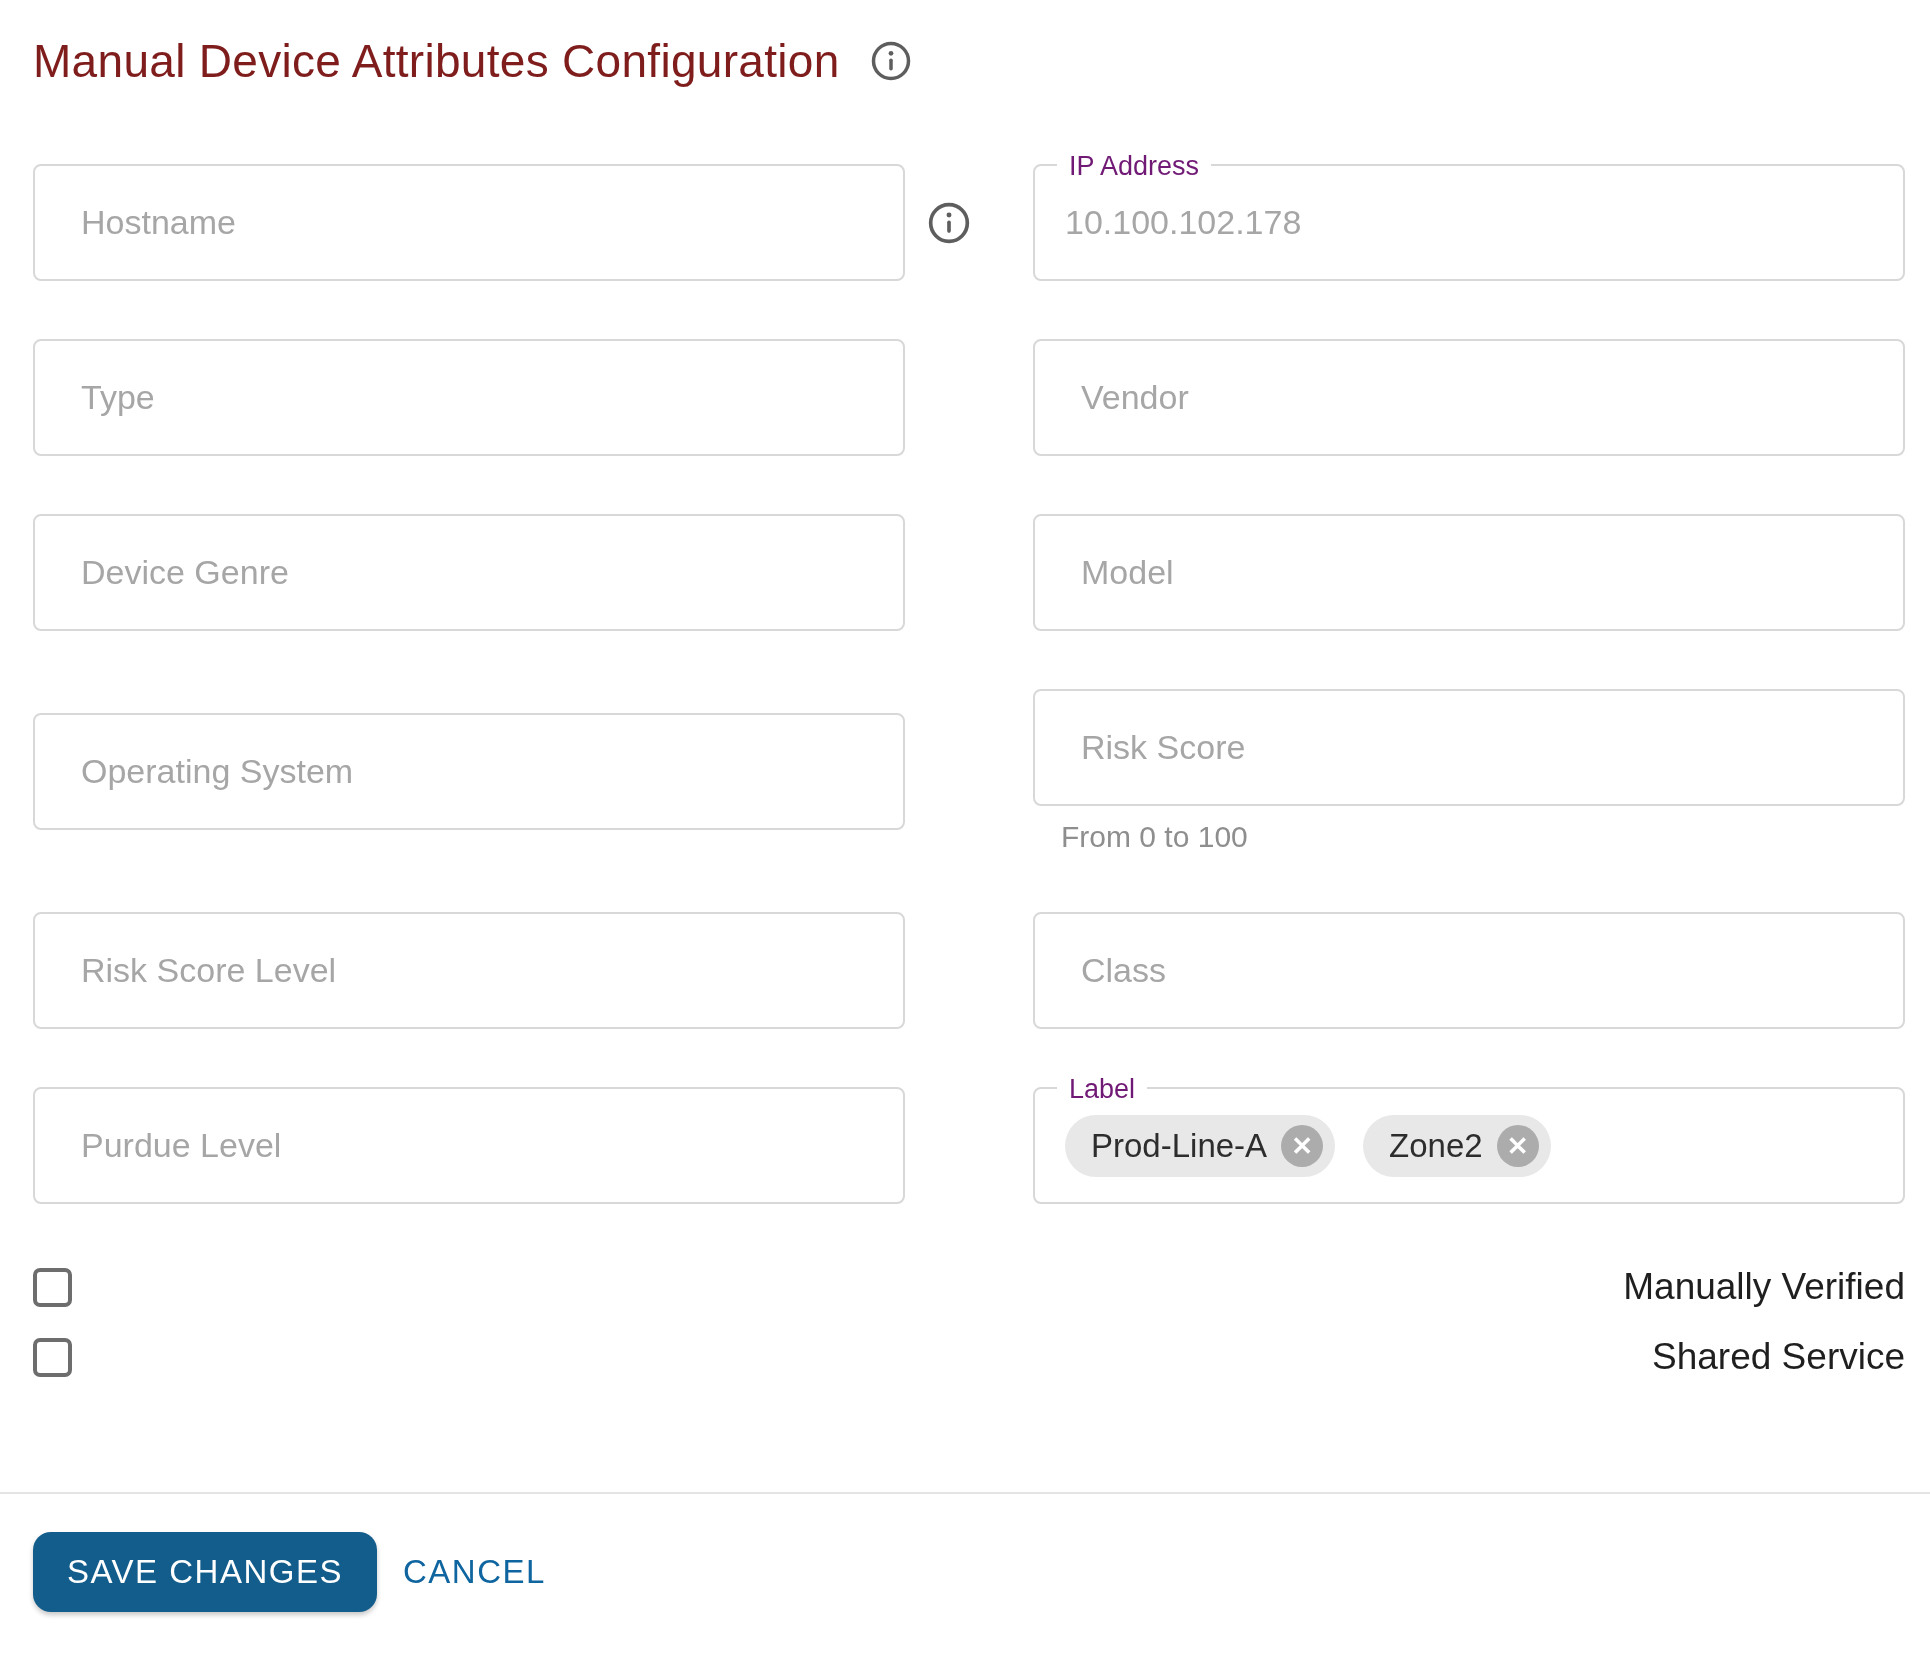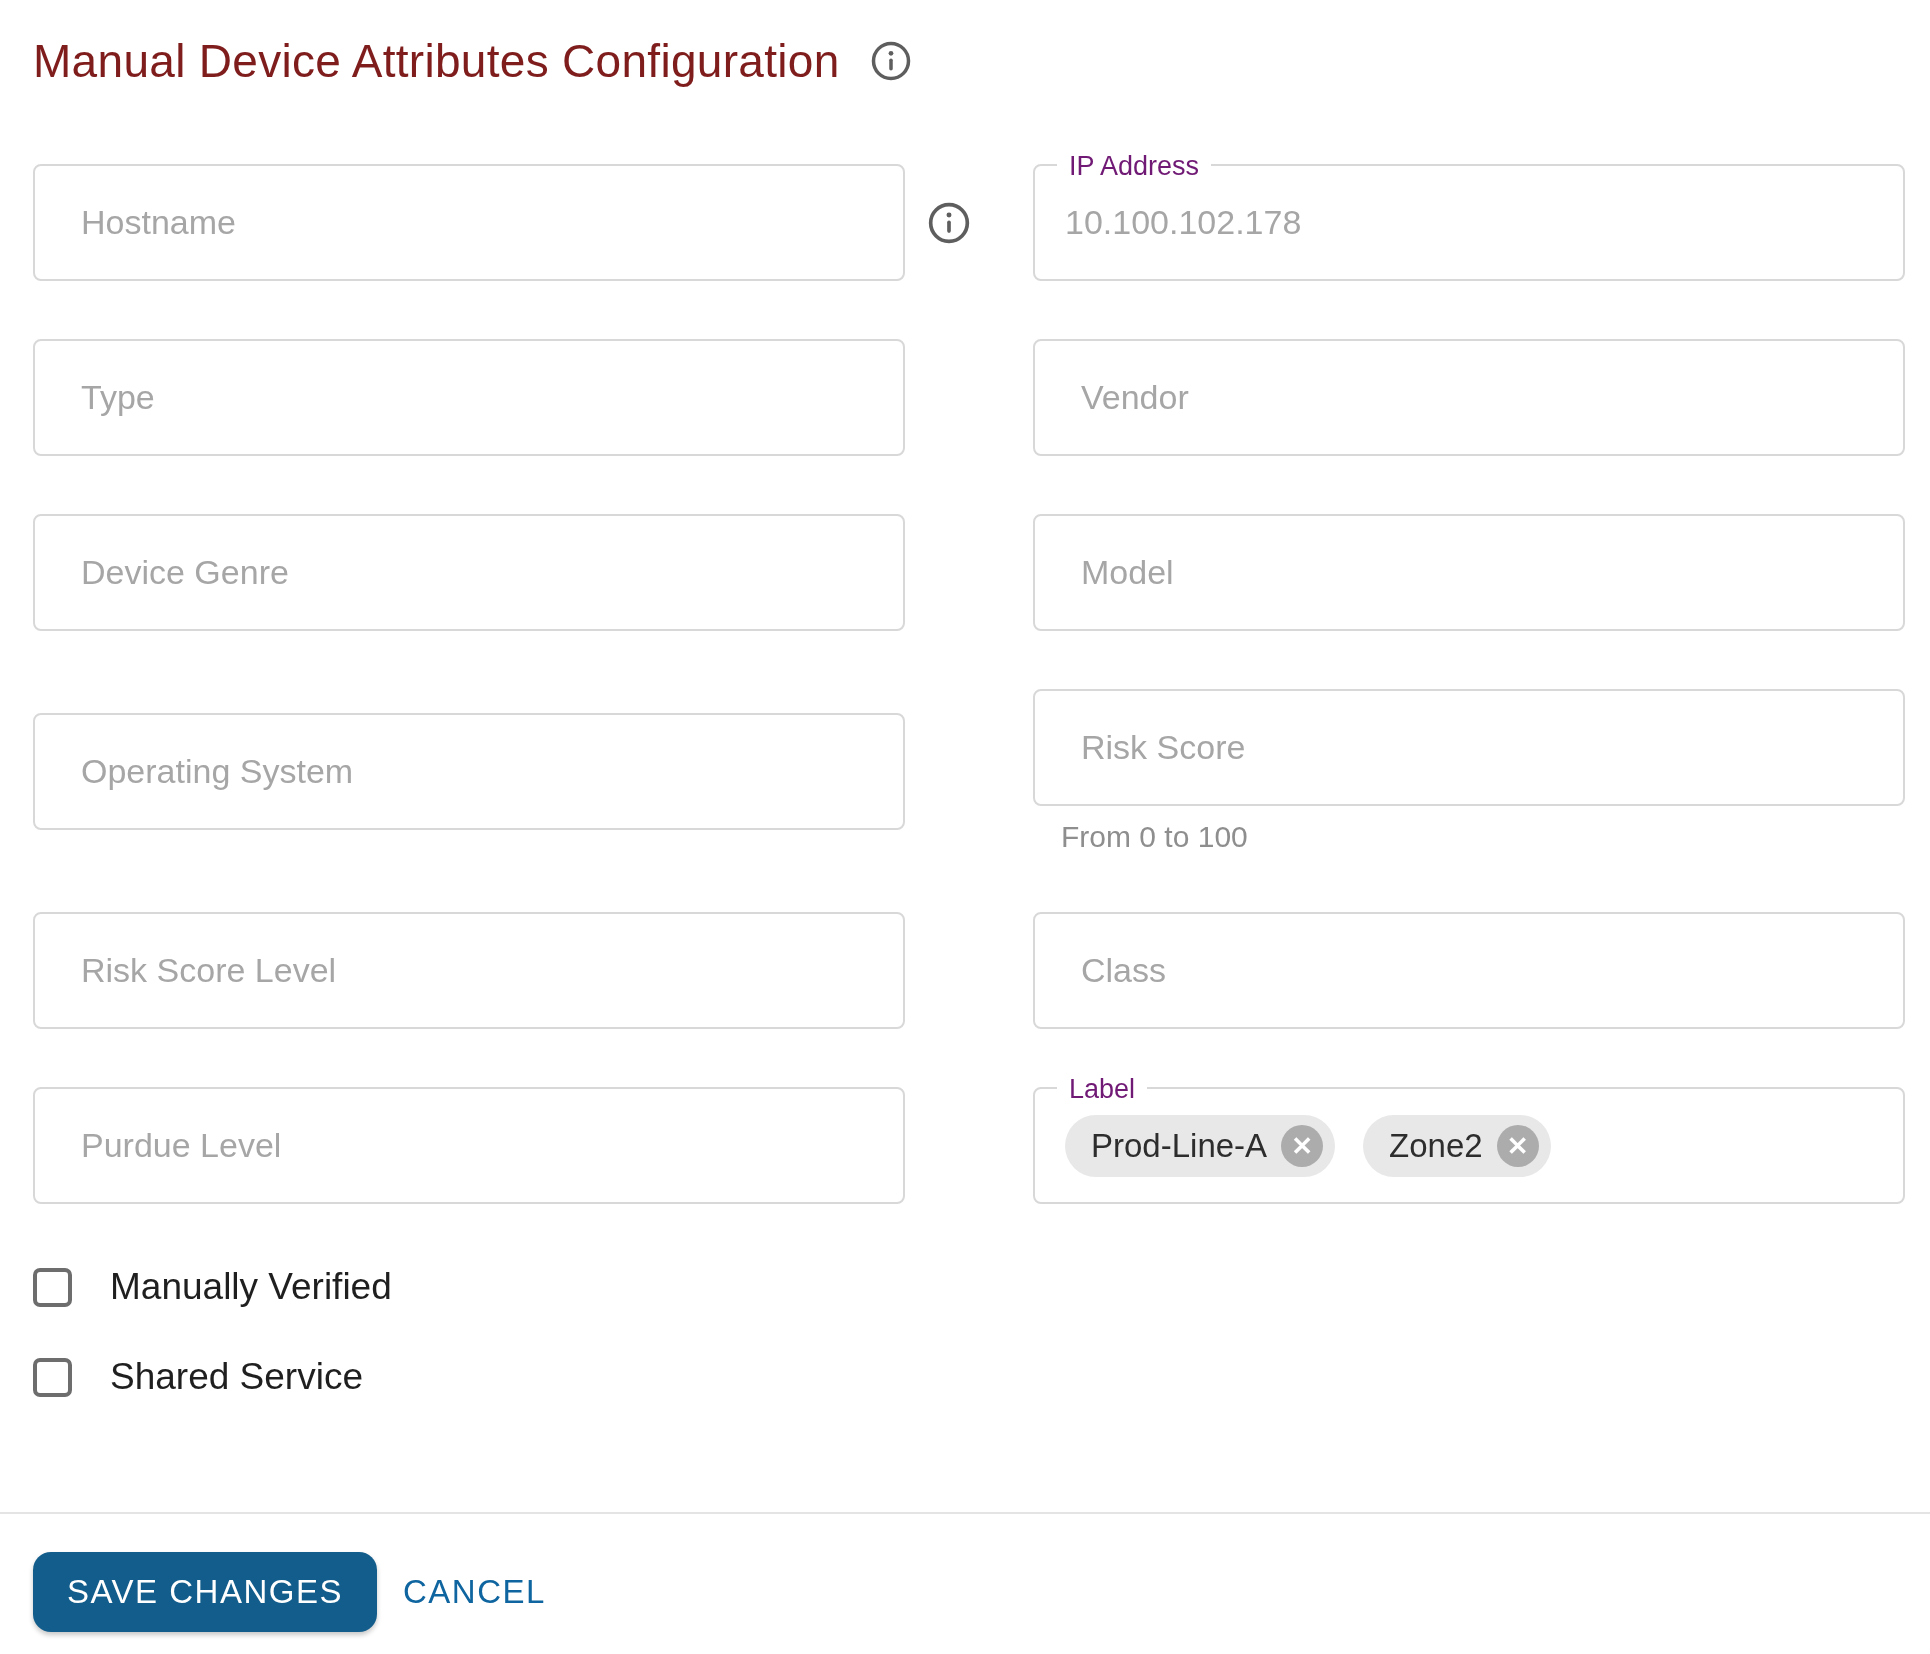--- a/index.html
+++ b/index.html
@@ -89,22 +89,22 @@
     border-radius: 50%;
     background: #acacac;
     color: #ffffff;
     display: inline-flex; align-items: center; justify-content: center;
     font-size: 26px; font-weight: bold; line-height: 1;
     cursor: pointer; user-select: none;
   }
 
   
   .checks { margin-top: 62px; }
-  .check-row { display: flex; align-items: center; gap: 38px; }
-  .check-row + .check-row { margin-top: 48px; }
+  .check-row { display: flex; align-items: center; gap: 38px; justify-content: space-between; }
+  .check-row + .check-row { margin-top: 28px; }
   .checkbox {
     width: 39px; height: 39px;
     border: 4px solid #6d6d6d;
     border-radius: 7px;
     background: #fff;
     cursor: pointer;
     flex: 0 0 auto;
   }
   .check-label { font-size: 37px; color: #1f1f1f; }
 

